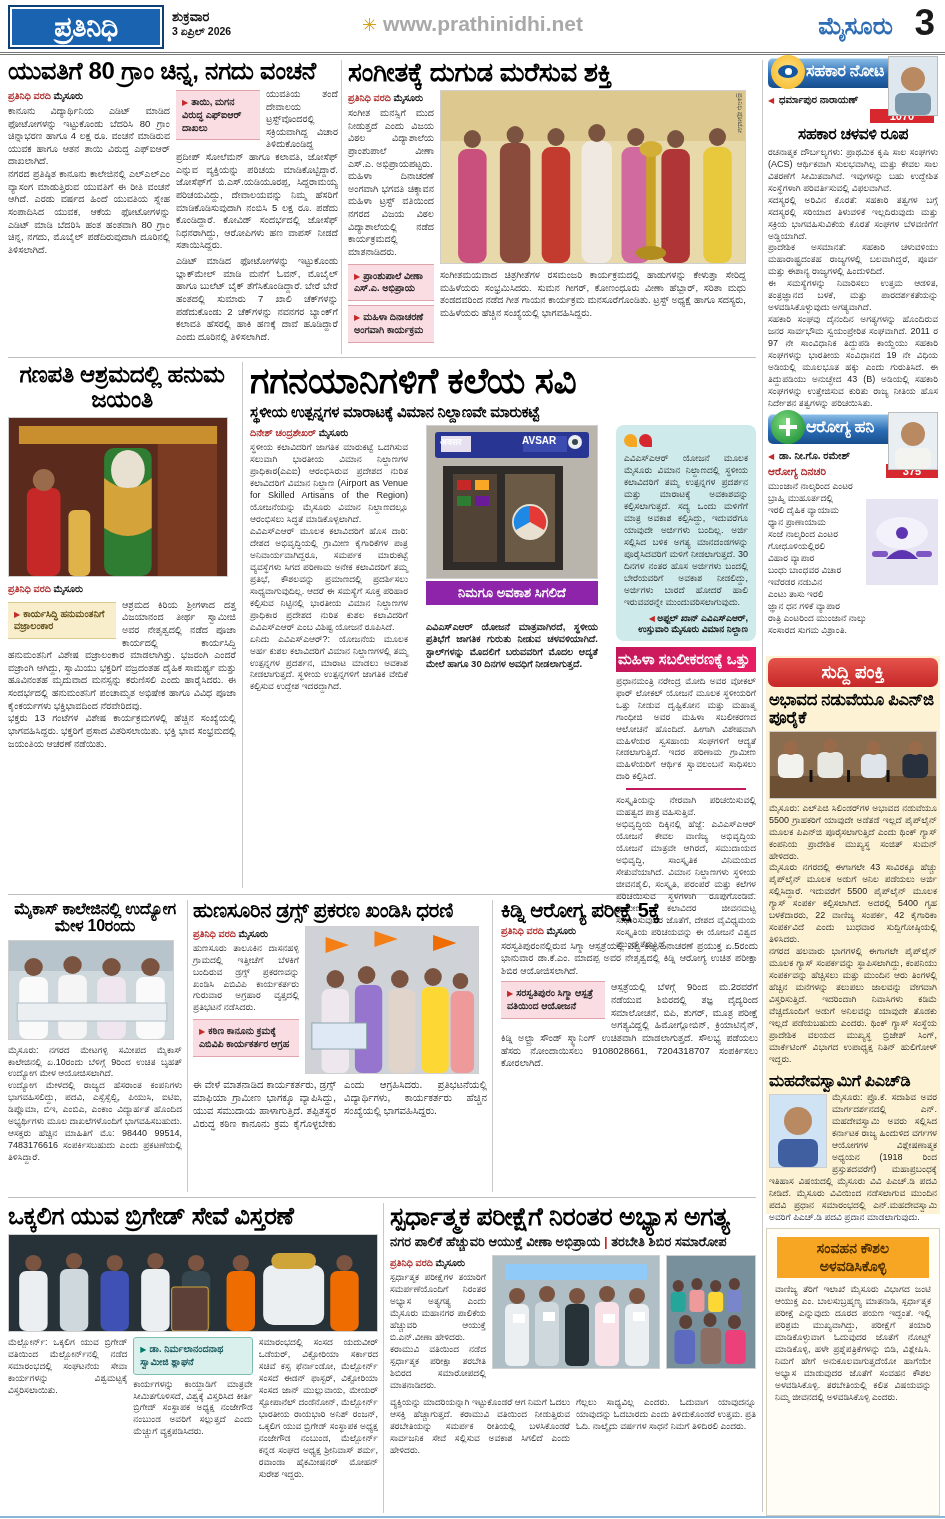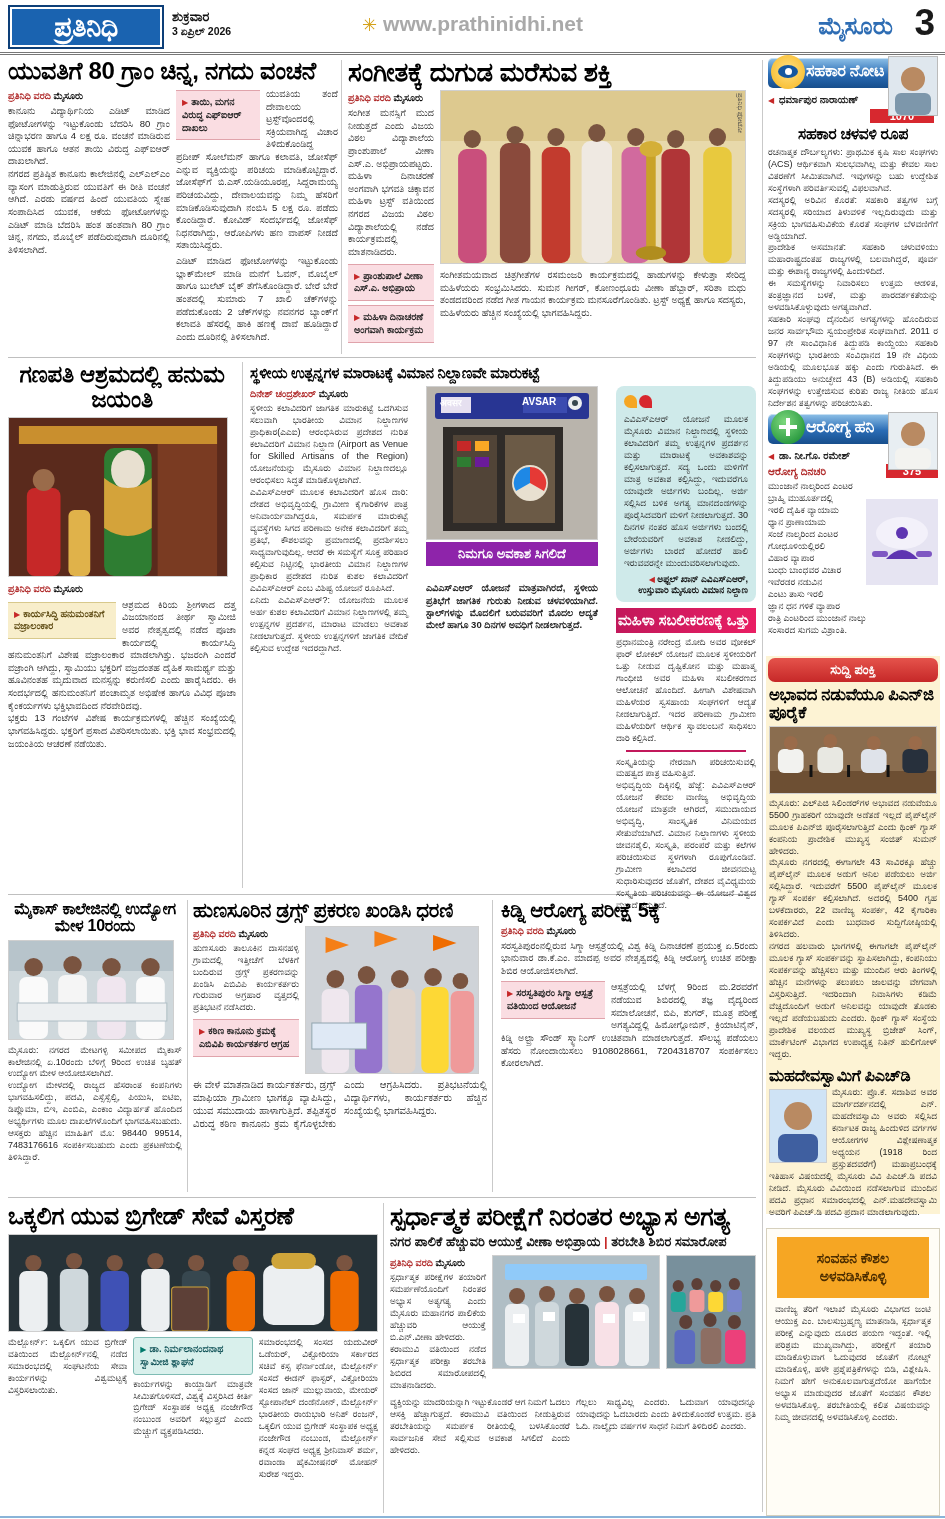--- a/index.html
+++ b/index.html
@@ -23,27 +23,27 @@
   .pullbox.teal{background:#d9f0ec;border:1px solid #7fbcb4;color:#14555a;border-radius:3px;}
   .colheadband{position:relative;height:30px;border-radius:5px;
       background:linear-gradient(180deg,#8ec1e8 0%,#2a6cb5 55%,#174e8c 100%);
       box-shadow:inset 0 1px 0 rgba(255,255,255,.5);}
   .colheadband .t{position:absolute;left:38px;top:4px;color:#fff;font-weight:800;font-size:16px;letter-spacing:-0.3px;}
   .authorline{font-size:10px;font-weight:800;color:#222;margin-top:6px;}
   .authorline .arw{color:#c62828;font-size:8px;margin-right:2px;}
   .numbox{background:#d7282f;color:#fff;font-weight:700;font-size:11px;text-align:center;
           padding:1px 0;width:64px;}
   .redband{background:linear-gradient(180deg,#e5534b,#c62828);color:#fff;font-weight:800;
-           font-size:13px;text-align:center;border-radius:7px;padding:4px 16px;}
+           font-size:18px;text-align:center;border-radius:7px;padding:4px 16px;}
   .magband{background:linear-gradient(90deg,#c2185b,#e91e63);color:#fff;font-weight:800;
            font-size:14.5px;padding:4px 2px;}
   .purpleband{background:#8e24aa;color:#fff;font-weight:800;font-size:13px;text-align:center;padding:4px 0;}
   .quotebox{background:#cfeaea;border-radius:8px;padding:8px 8px 6px 8px;}
   .orangebox{background:#f6a623;color:#4a2c00;font-weight:800;font-size:14px;text-align:center;
-             padding:13px 6px;line-height:1.25;}
+             padding:3px 6px;line-height:1.25;}
   .capt-bold{font-size:9.5px;font-weight:700;line-height:1.3;text-align:justify;color:#222;}
   .flexrow{display:flex;gap:6px;}
   .col{flex:1;}
   .eyeicon{position:absolute;left:3px;top:-3px;width:34px;height:34px;border-radius:50%;
            background:radial-gradient(circle at 50% 45%,#ffe082 0%,#f9c23c 70%,#d79a16 100%);}
   .eyeicon .iris{position:absolute;left:7px;top:10px;width:20px;height:13px;border-radius:50%;background:#1457a0;}
   .eyeicon .pupil{position:absolute;left:14px;top:13px;width:7px;height:7px;border-radius:50%;background:#fff;}
   .dropicon{position:absolute;left:3px;top:-4px;width:34px;height:34px;border-radius:50%;
             background:radial-gradient(circle at 40% 35%,#7ed87e 0%,#2f9e44 70%,#1d7a30 100%);}
   .dropicon .plus{position:absolute;left:15px;top:8px;width:4px;height:18px;background:#fff;}
@@ -285,20 +285,21 @@
     </div>
     <div class="byline" style="margin-top:6px;"><span class="r">ಪ್ರತಿನಿಧಿ ವರದಿ</span> <span>ಮೈಸೂರು</span></div>
     <div class="pullbox yellow" style="width:96px;float:left;margin:4px 6px 2px 0;">
       <span class="arw">▶</span><span>ಕಾರ್ಯಸಿದ್ಧಿ ಹನುಮಂತನಿಗೆ ವಜ್ರಾಲಂಕಾರ</span>
     </div>
     <div class="bodytext prelines" style="margin-top:4px;">ಆಶ್ರಮದ ಕಿರಿಯ ಶ್ರೀಗಳಾದ ದತ್ತ ವಿಜಯಾನಂದ ತೀರ್ಥ ಸ್ವಾಮೀಜಿ ಅವರ ನೇತೃತ್ವದಲ್ಲಿ ನಡೆದ ಪೂಜಾ ಕಾರ್ಯದಲ್ಲಿ ಕಾರ್ಯಸಿದ್ಧಿ ಹನುಮಂತನಿಗೆ ವಿಶೇಷ ವಜ್ರಾಲಂಕಾರ ಮಾಡಲಾಗಿತ್ತು. ಭಜರಂಗಿ ಎಂದರೆ ವಜ್ರಾಂಗಿ ಆಗಿದ್ದು, ಸ್ವಾಮಿಯು ಭಕ್ತರಿಗೆ ವಜ್ರದಂತಹ ದೈಹಿಕ ಸಾಮರ್ಥ್ಯ ಮತ್ತು ಹೂವಿನಂತಹ ಮೃದುವಾದ ಮನಸ್ಸನ್ನು ಕರುಣಿಸಲಿ ಎಂದು ಹಾರೈಸಿದರು. ಈ ಸಂದರ್ಭದಲ್ಲಿ ಹನುಮಂತನಿಗೆ ಪಂಚಾಮೃತ ಅಭಿಷೇಕ ಹಾಗೂ ವಿವಿಧ ಪೂಜಾ ಕೈಂಕರ್ಯಗಳು ಭಕ್ತಿಭಾವದಿಂದ ನೆರವೇರಿದವು.
 ಭಕ್ತರು 13 ಗಂಟೆಗಳ ವಿಶೇಷ ಕಾರ್ಯಕ್ರಮಗಳಲ್ಲಿ ಹೆಚ್ಚಿನ ಸಂಖ್ಯೆಯಲ್ಲಿ ಭಾಗವಹಿಸಿದ್ದರು. ಭಕ್ತರಿಗೆ ಪ್ರಸಾದ ವಿತರಿಸಲಾಯಿತು. ಭಕ್ತಿ ಭಾವ ಸಂಭ್ರಮದಲ್ಲಿ ಜಯಂತಿಯ ಆಚರಣೆ ನಡೆಯಿತು.</div>
   </div>
 
   <div class="abs" style="left:250px;top:362px;width:506px;height:528px;">
+    <div class="hl" style="font-size:36px;">ಗಗನಯಾನಿಗಳಿಗೆ ಕಲೆಯ ಸವಿ</div>
     <div class="hl" style="font-size:15px;margin-top:3px;font-weight:700;">ಸ್ಥಳೀಯ ಉತ್ಪನ್ನಗಳ ಮಾರಾಟಕ್ಕೆ ವಿಮಾನ ನಿಲ್ದಾಣವೇ ಮಾರುಕಟ್ಟೆ</div>
     <div class="flexrow" style="margin-top:5px;gap:18px;">
 
       <div style="width:158px;flex:none;">
         <div class="byline"><span class="r">ದಿನೇಶ್ ಚಂದ್ರಶೇಖರ್</span> <span>ಮೈಸೂರು</span></div>
         <div class="bodytext prelines" style="font-size:9px;">ಸ್ಥಳೀಯ ಕಲಾವಿದರಿಗೆ ಜಾಗತಿಕ ಮಾರುಕಟ್ಟೆ ಒದಗಿಸುವ ಸಲುವಾಗಿ ಭಾರತೀಯ ವಿಮಾನ ನಿಲ್ದಾಣಗಳ ಪ್ರಾಧಿಕಾರ(ಎಎಐ) ಆರಂಭಿಸಿರುವ ಪ್ರದೇಶದ ನುರಿತ ಕಲಾವಿದರಿಗೆ ವಿಮಾನ ನಿಲ್ದಾಣ (Airport as Venue for Skilled Artisans of the Region) ಯೋಜನೆಯನ್ನು ಮೈಸೂರು ವಿಮಾನ ನಿಲ್ದಾಣದಲ್ಲೂ ಆರಂಭಿಸಲು ಸಿದ್ಧತೆ ಮಾಡಿಕೊಳ್ಳಲಾಗಿದೆ.
 ಎವಿಎಸ್ಎಆರ್ ಮೂಲಕ ಕಲಾವಿದರಿಗೆ ಹೊಸ ದಾರಿ: ದೇಶದ ಅಭಿವೃದ್ಧಿಯಲ್ಲಿ ಗ್ರಾಮೀಣ ಕೈಗಾರಿಕೆಗಳ ಪಾತ್ರ ಅನಿವಾರ್ಯವಾಗಿದ್ದರೂ, ಸಮರ್ಪಕ ಮಾರುಕಟ್ಟೆ ವ್ಯವಸ್ಥೆಗಳು ಸಿಗದ ಪರಿಣಾಮ ಅನೇಕ ಕಲಾವಿದರಿಗೆ ತಮ್ಮ ಪ್ರತಿಭೆ, ಕೌಶಲವನ್ನು ಪ್ರಮಾಣದಲ್ಲಿ ಪ್ರದರ್ಶಿಸಲು ಸಾಧ್ಯವಾಗುವುದಿಲ್ಲ. ಆದರೆ ಈ ಸಮಸ್ಯೆಗೆ ಸೂಕ್ತ ಪರಿಹಾರ ಕಲ್ಪಿಸುವ ನಿಟ್ಟಿನಲ್ಲಿ ಭಾರತೀಯ ವಿಮಾನ ನಿಲ್ದಾಣಗಳ ಪ್ರಾಧಿಕಾರ ಪ್ರದೇಶದ ನುರಿತ ಕುಶಲ ಕಲಾವಿದರಿಗೆ ಎವಿಎಸ್ಎಆರ್ ಎಂಬ ವಿಶಿಷ್ಟ ಯೋಜನೆ ರೂಪಿಸಿದೆ.
 ಏನಿದು ಎವಿಎಸ್ಎಆರ್?: ಯೋಜನೆಯ ಮೂಲಕ ಅರ್ಹ ಕುಶಲ ಕಲಾವಿದರಿಗೆ ವಿಮಾನ ನಿಲ್ದಾಣಗಳಲ್ಲಿ ತಮ್ಮ ಉತ್ಪನ್ನಗಳ ಪ್ರದರ್ಶನ, ಮಾರಾಟ ಮಾಡಲು ಅವಕಾಶ ನೀಡಲಾಗುತ್ತದೆ. ಸ್ಥಳೀಯ ಉತ್ಪನ್ನಗಳಿಗೆ ಜಾಗತಿಕ ವೇದಿಕೆ ಕಲ್ಪಿಸುವ ಉದ್ದೇಶ ಇದರದ್ದಾಗಿದೆ.</div>
       </div>
 

